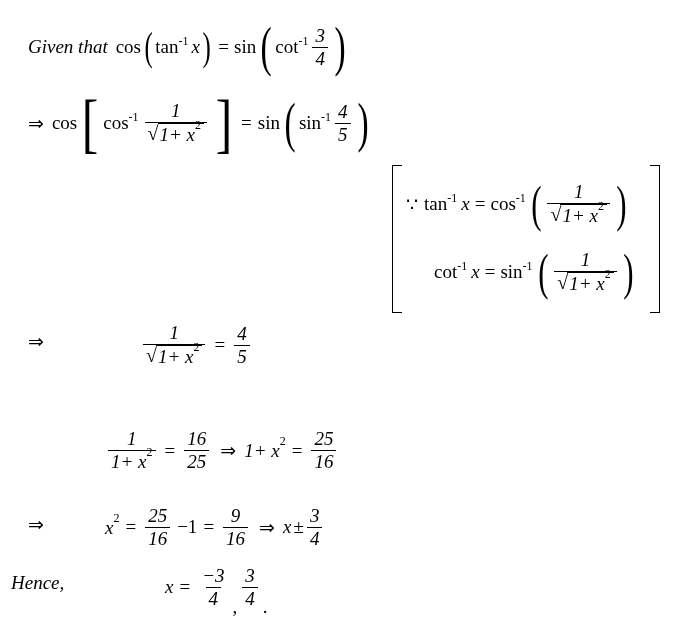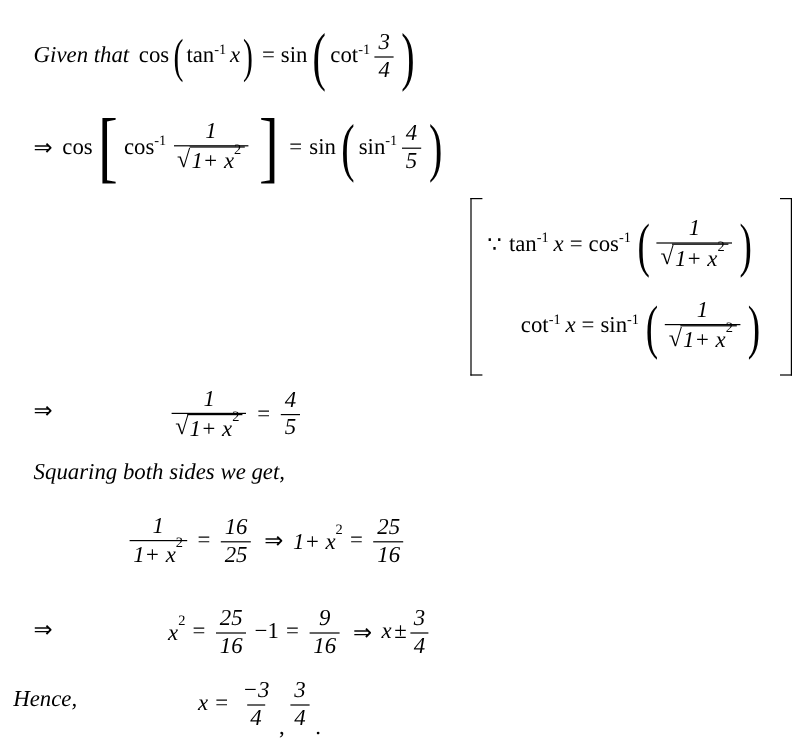--- a/index.html
+++ b/index.html
@@ -240,23 +240,20 @@
         </span>
       </span>
       <span class="rm" style="margin:0 6px;">=</span>
       <span class="frac">
         <span class="num">4</span>
         <span class="den">5</span>
       </span>
     </span>
   </div>
 
-  <div class="line" style="left:28px; top:383px;">
-    <span class="txt">Squaring both sides we get,</span>
-  </div>
 
   <div class="line" style="left:105px; top:428px;">
     <span class="math">
       <span class="frac">
         <span class="num">1</span>
         <span class="den"><span>1+ x</span><span class="sup" style="top:-5px;">2</span></span>
       </span>
       <span class="rm" style="margin:0 6px;">=</span>
       <span class="frac">
         <span class="num">16</span>
@@ -268,21 +265,21 @@
       <span class="frac">
         <span class="num">25</span>
         <span class="den">16</span>
       </span>
     </span>
   </div>
 
   <div class="line" style="left:28px; top:513px;">
     <span class="math rm">⇒</span>
   </div>
-  <div class="line" style="left:105px; top:505px;margin-left:35px;">
+  <div class="line" style="left:105px; top:505px;">
     <span class="math">
       <span><span>x</span><span class="sup" style="top:-5px;">2</span></span>
       <span class="rm" style="margin:0 6px;">=</span>
       <span class="frac">
         <span class="num">25</span>
         <span class="den">16</span>
       </span>
       <span class="rm" style="margin-left:4px;">−1</span>
       <span class="rm" style="margin:0 6px;">=</span>
       <span class="frac">

